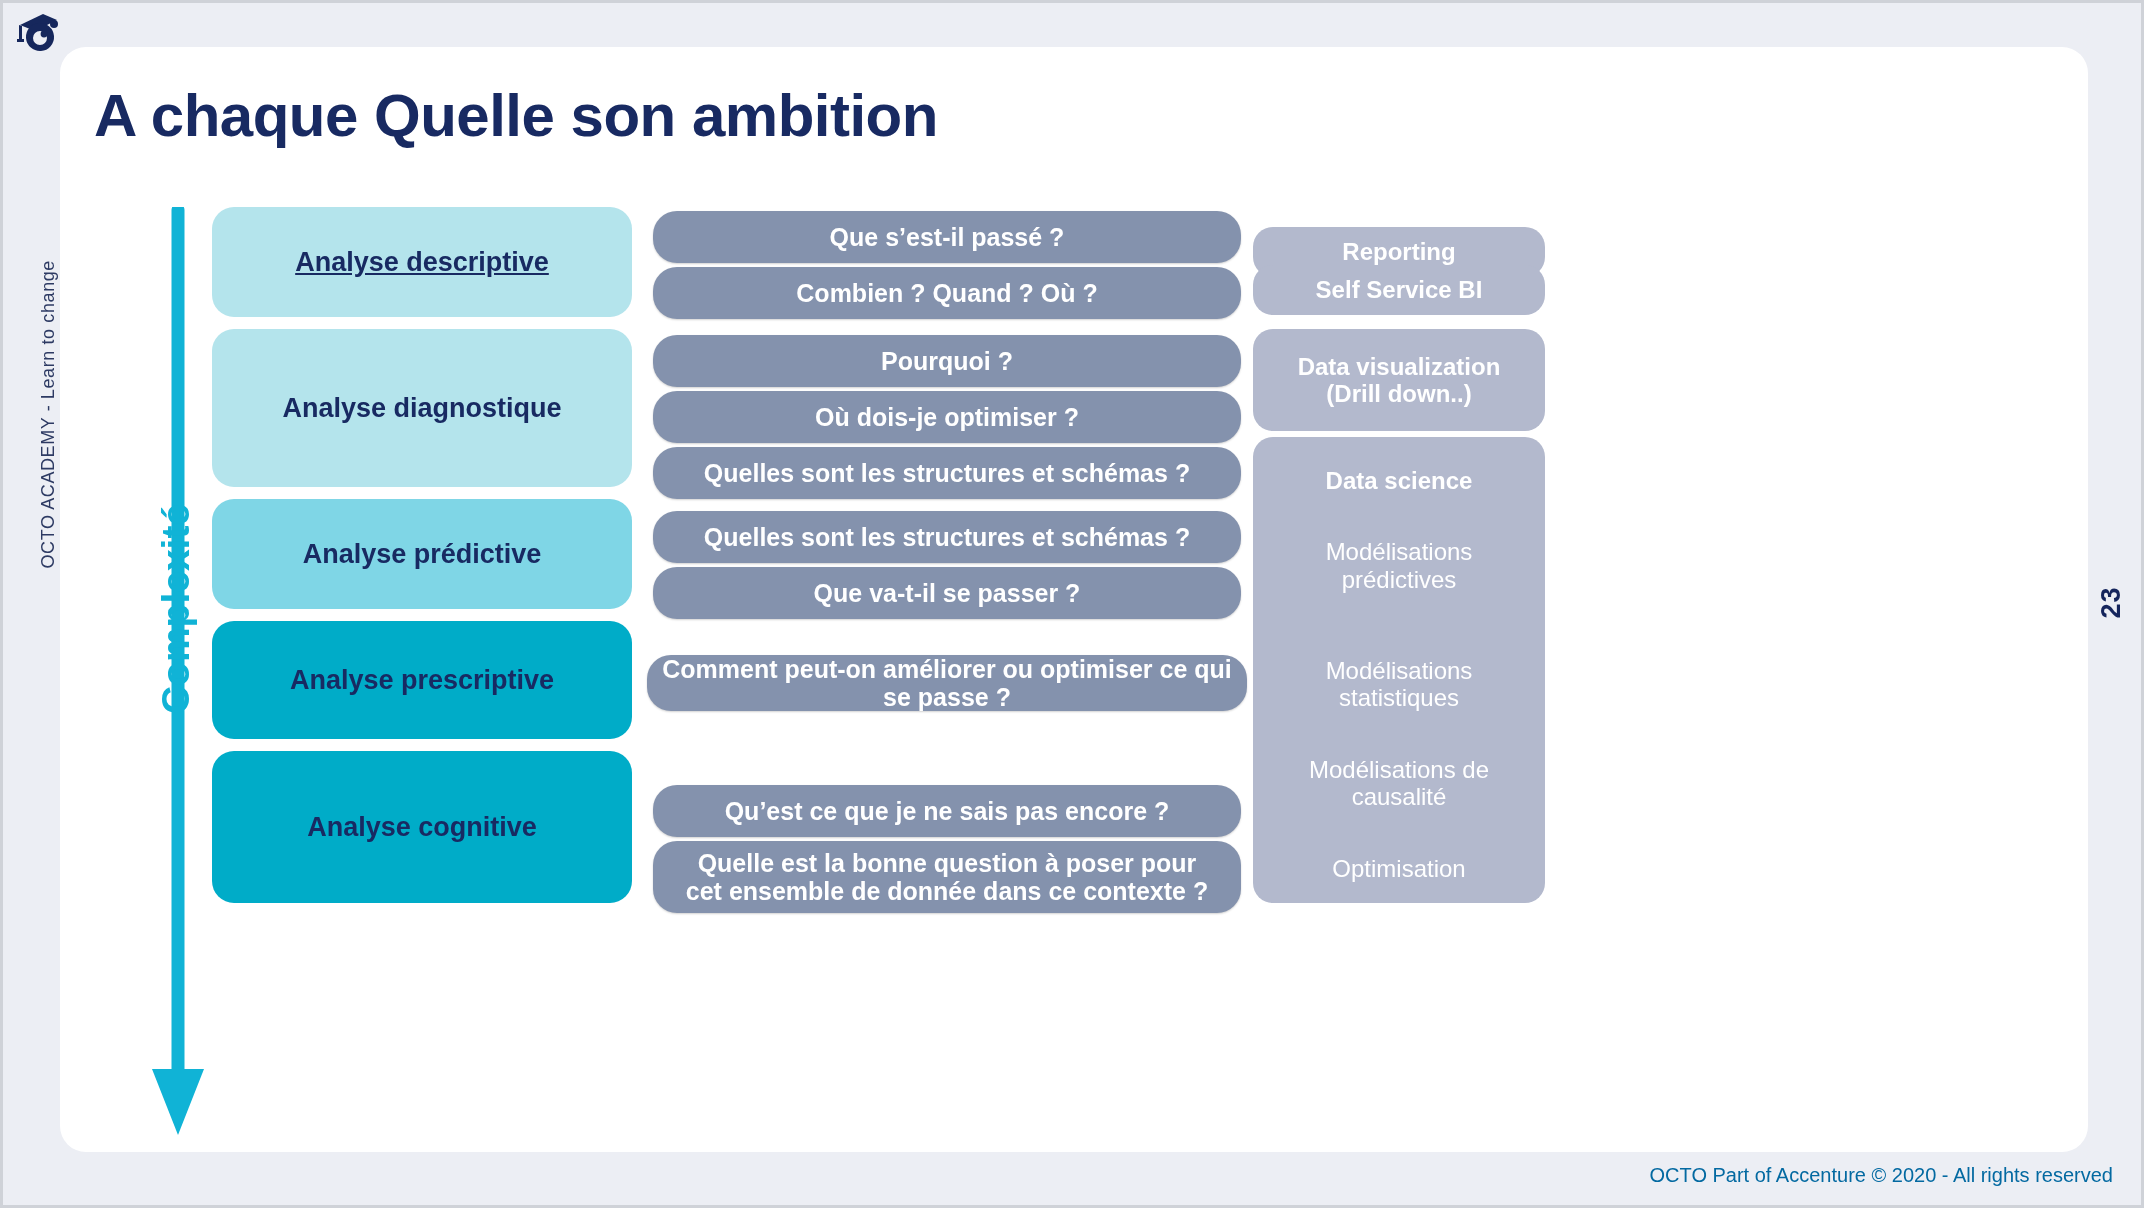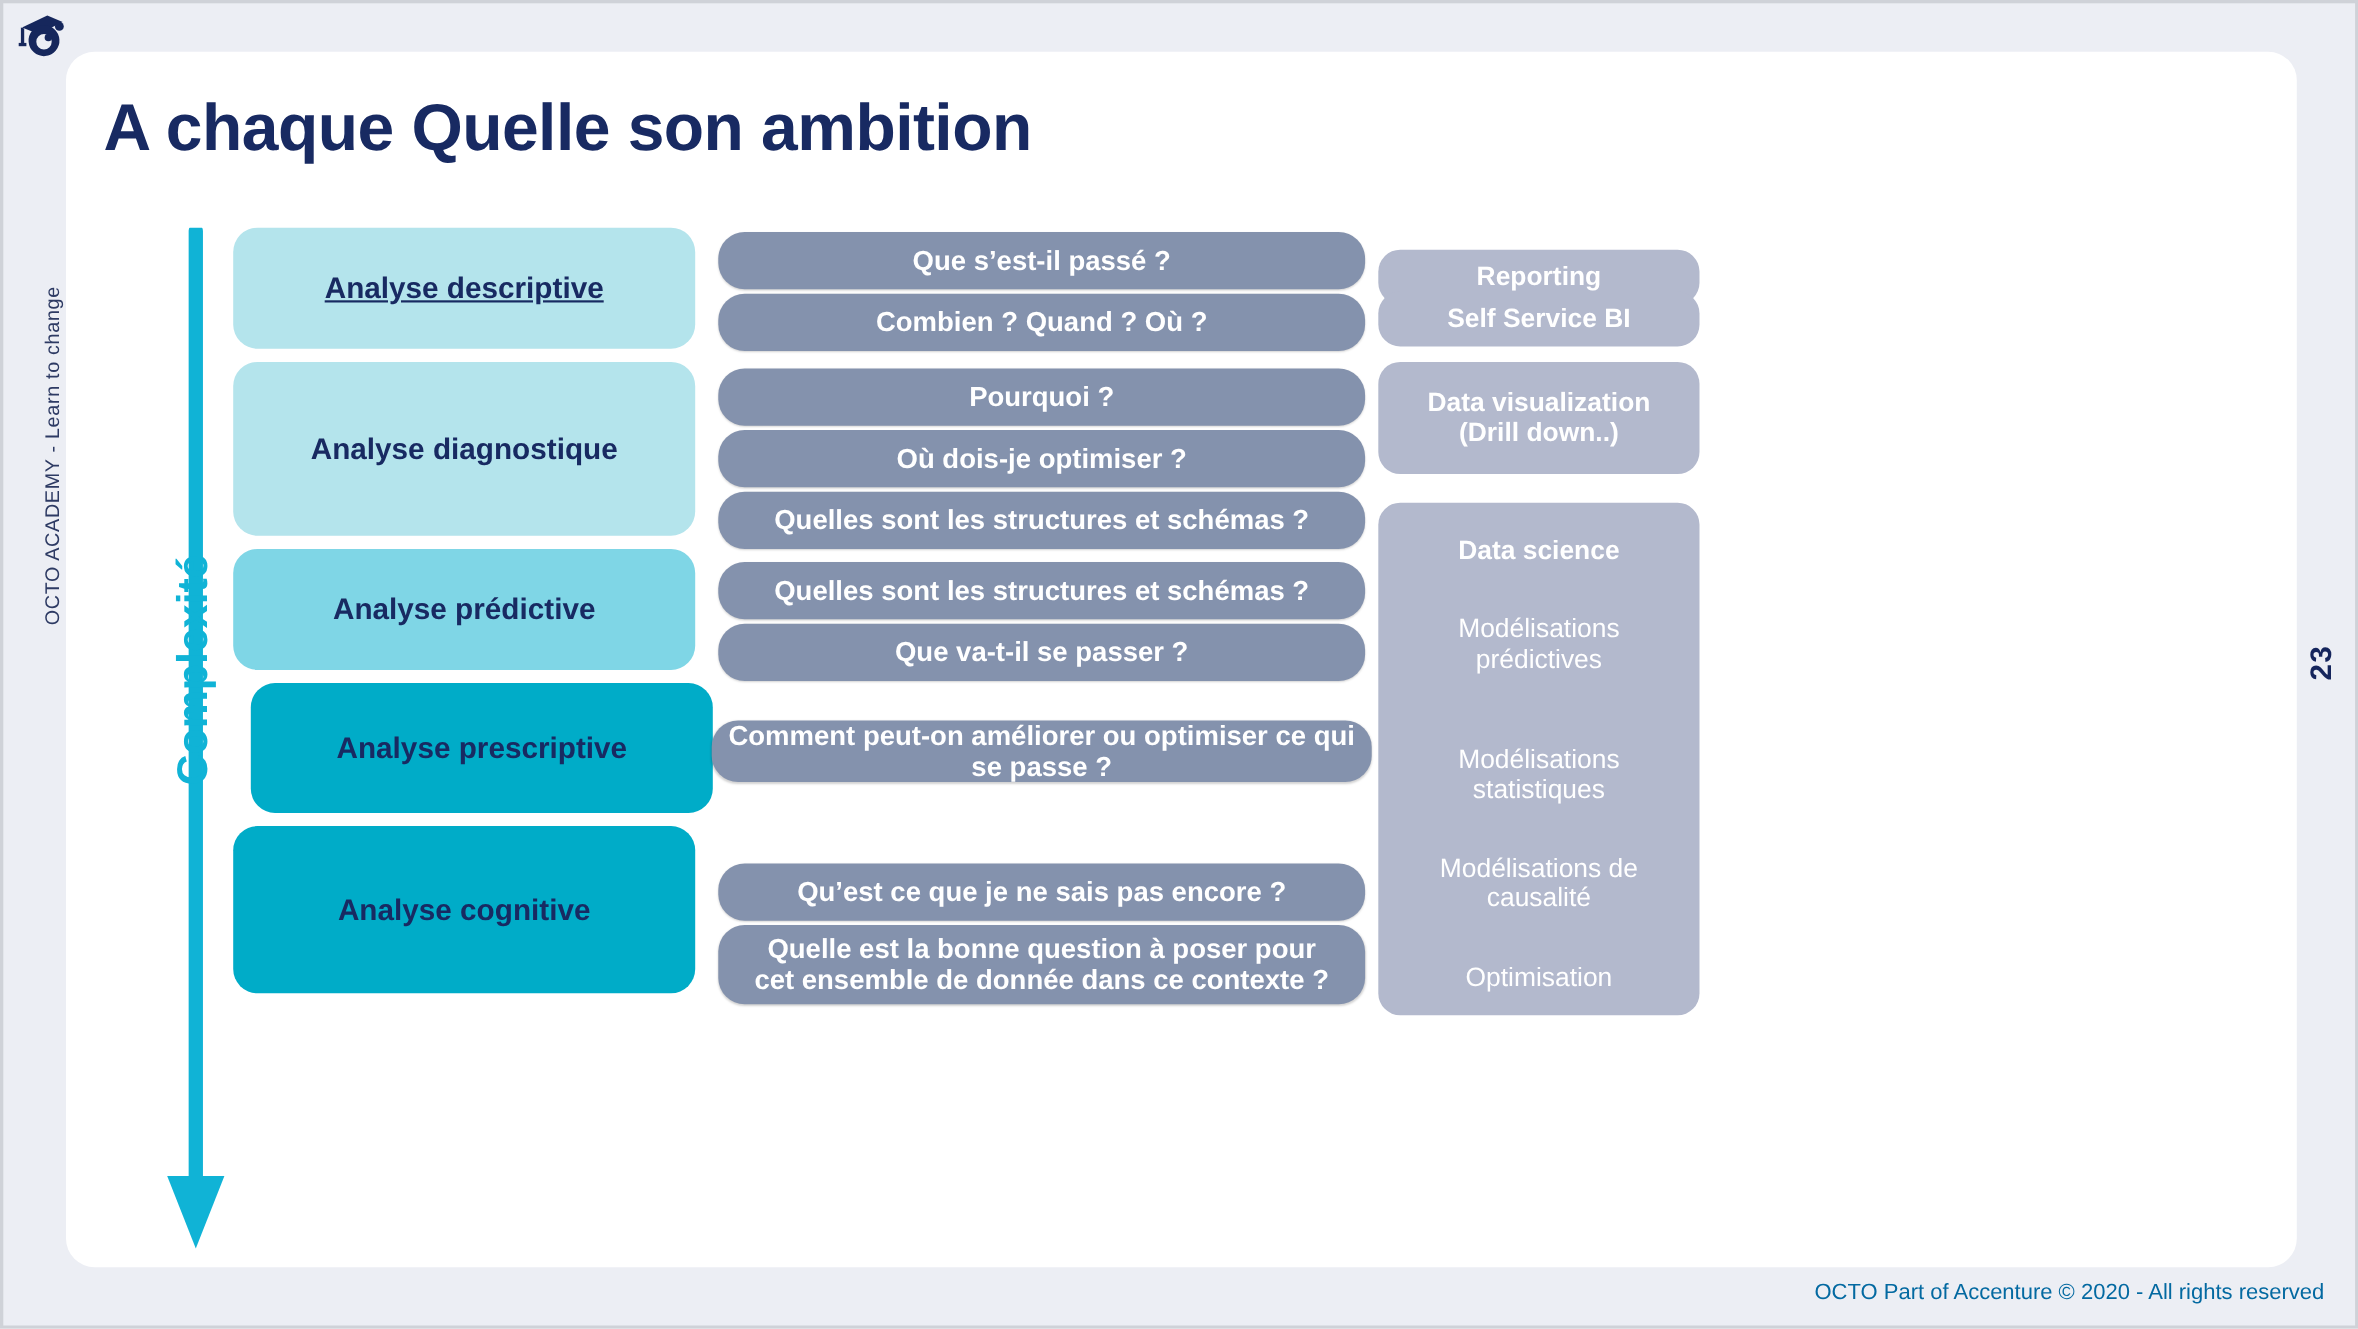--- a/index.html
+++ b/index.html
@@ -127,21 +127,21 @@
 
   .box-left {
     color: #182a62;
     font-size: 27px;
     font-weight: bold;
     border-radius: 22px;
   }
   .lv-1 { background: #b4e4ec; text-decoration: underline; }
   .lv-2 { background: #b4e4ec; }
   .lv-3 { background: #7fd6e6; }
-  .lv-4 { background: #00acc8; margin-left: 16px; }
+  .lv-4 { background: #00acc8; }
   .lv-5 { background: #00acc8; }
 
   .box-mid {
     background: #8492ad;
     color: #ffffff;
     font-size: 25px;
     font-weight: bold;
     border-radius: 24px;
     box-shadow: 0 1px 2px rgba(0,0,0,0.18);
   }
@@ -280,21 +280,21 @@
         <div class="box box-right" style="top:180px; height:50px; width:292px;">
           <span>Reporting</span>
         </div>
         <div class="box box-right" style="top:218px; height:50px; width:292px;">
           <span>Self Service BI</span>
         </div>
         <div class="box box-right" style="top:282px; height:102px; width:292px;">
           <span>Data visualization (Drill down..)</span>
         </div>
 
-        <div class="box box-right tall" style="top:410px; height:466px; width:292px;">
+        <div class="box box-right tall" style="top:390px; height:466px; width:292px;">
           <div class="ds-title">Data science</div>
           <div class="ds-item" style="margin-top:44px;">Modélisations prédictives</div>
           <div class="ds-item" style="margin-top:64px;">Modélisations statistiques</div>
           <div class="ds-item" style="margin-top:44px;">Modélisations de causalité</div>
           <div class="ds-item" style="margin-top:44px;">Optimisation</div>
         </div>
       </div>
 
     </div>
   </div>

